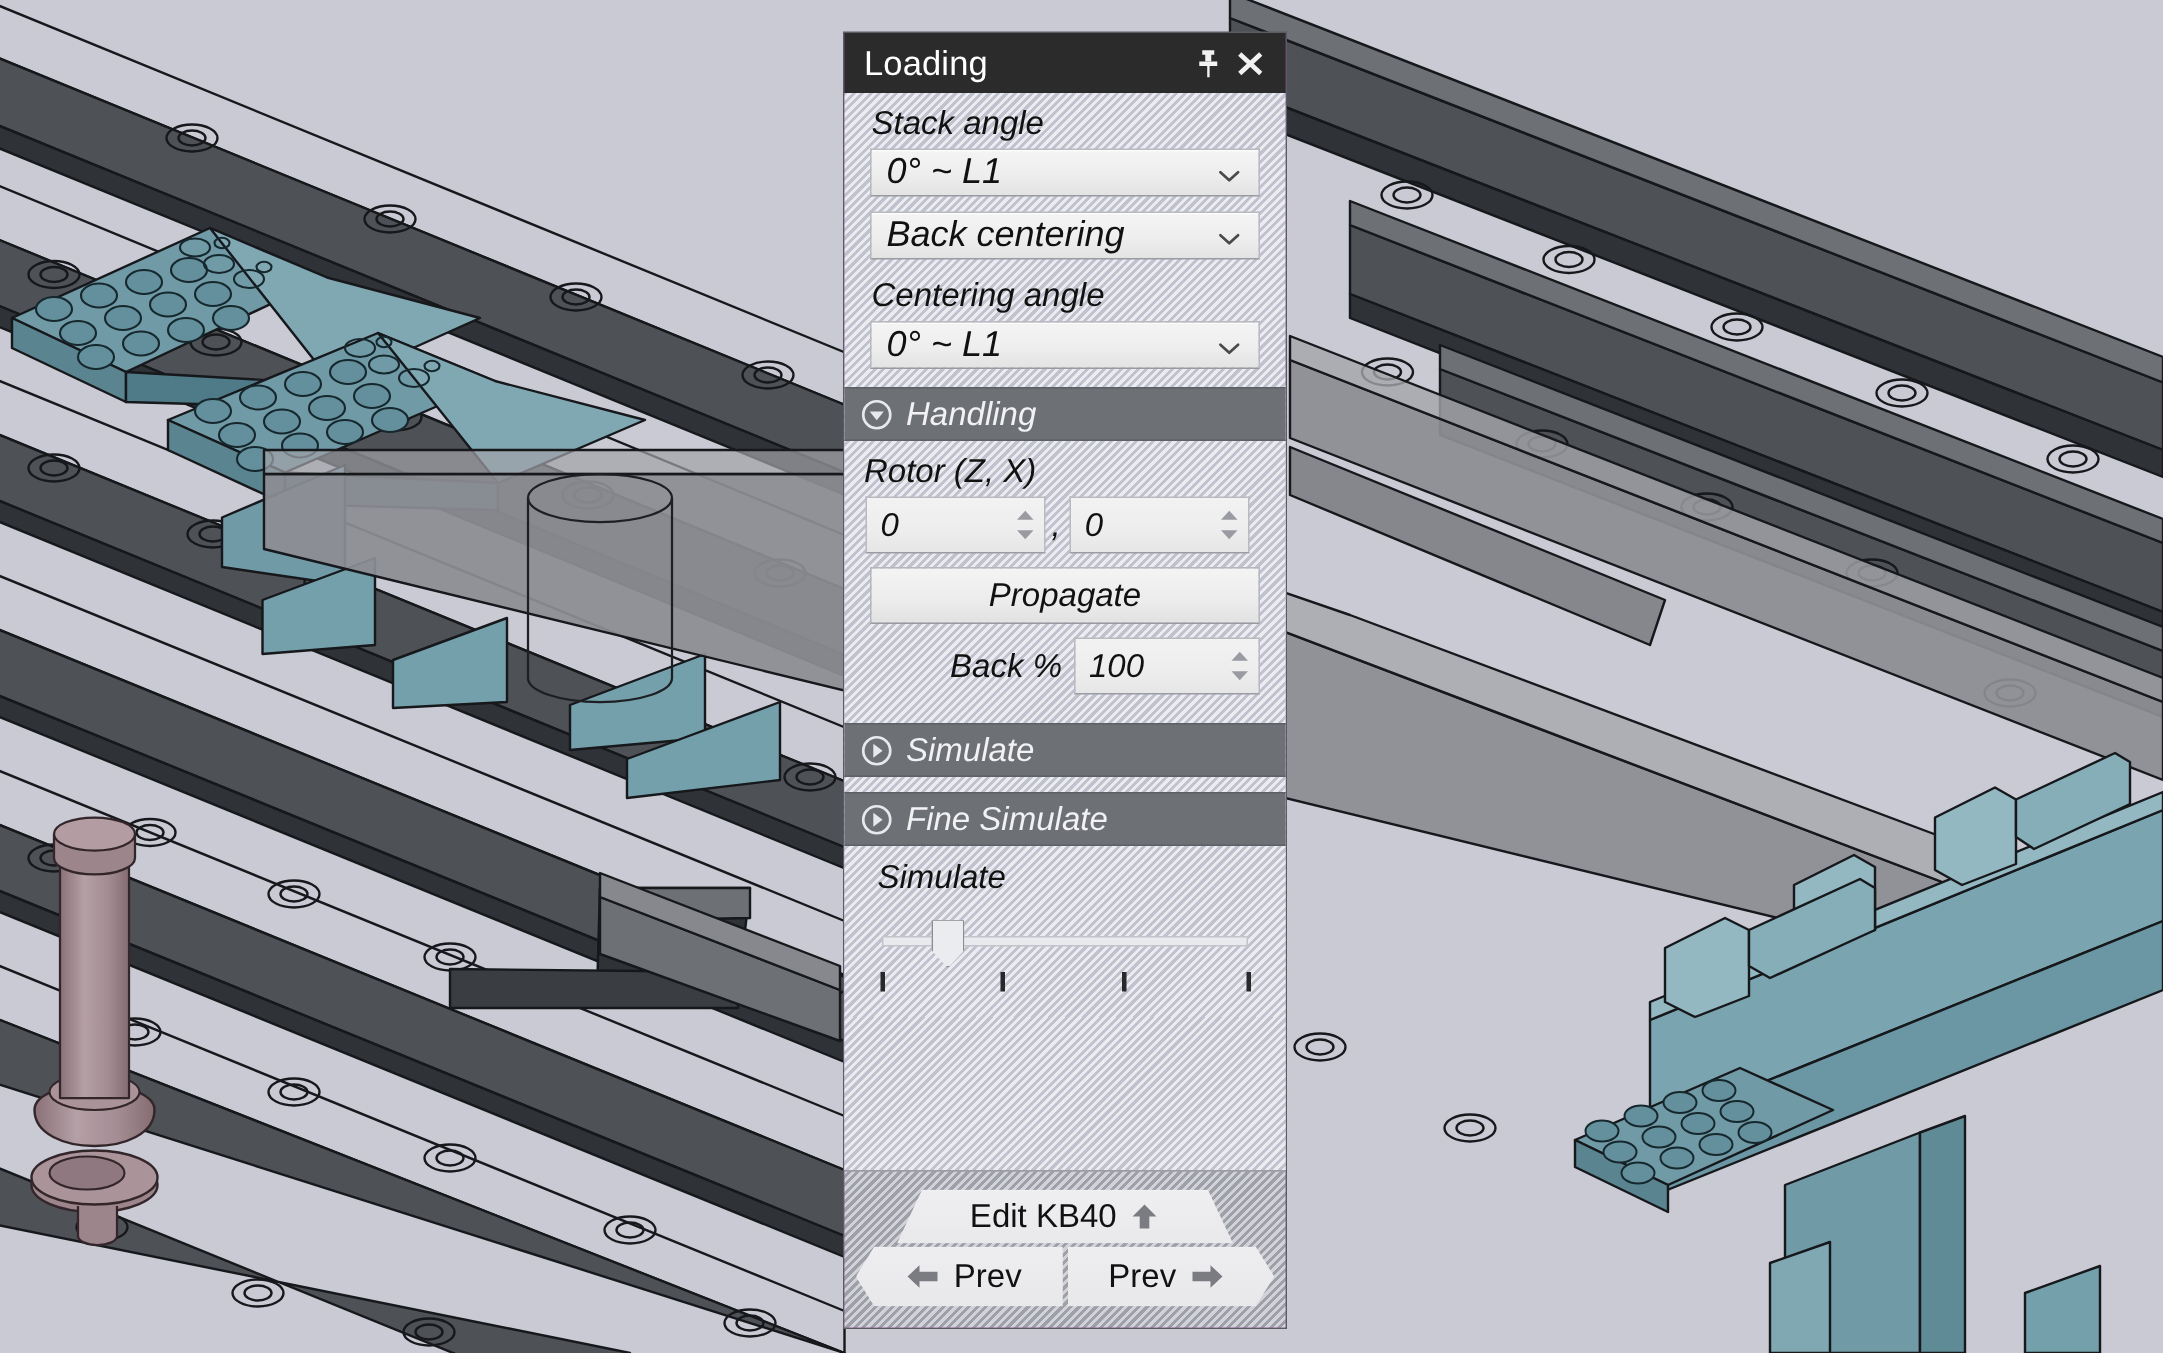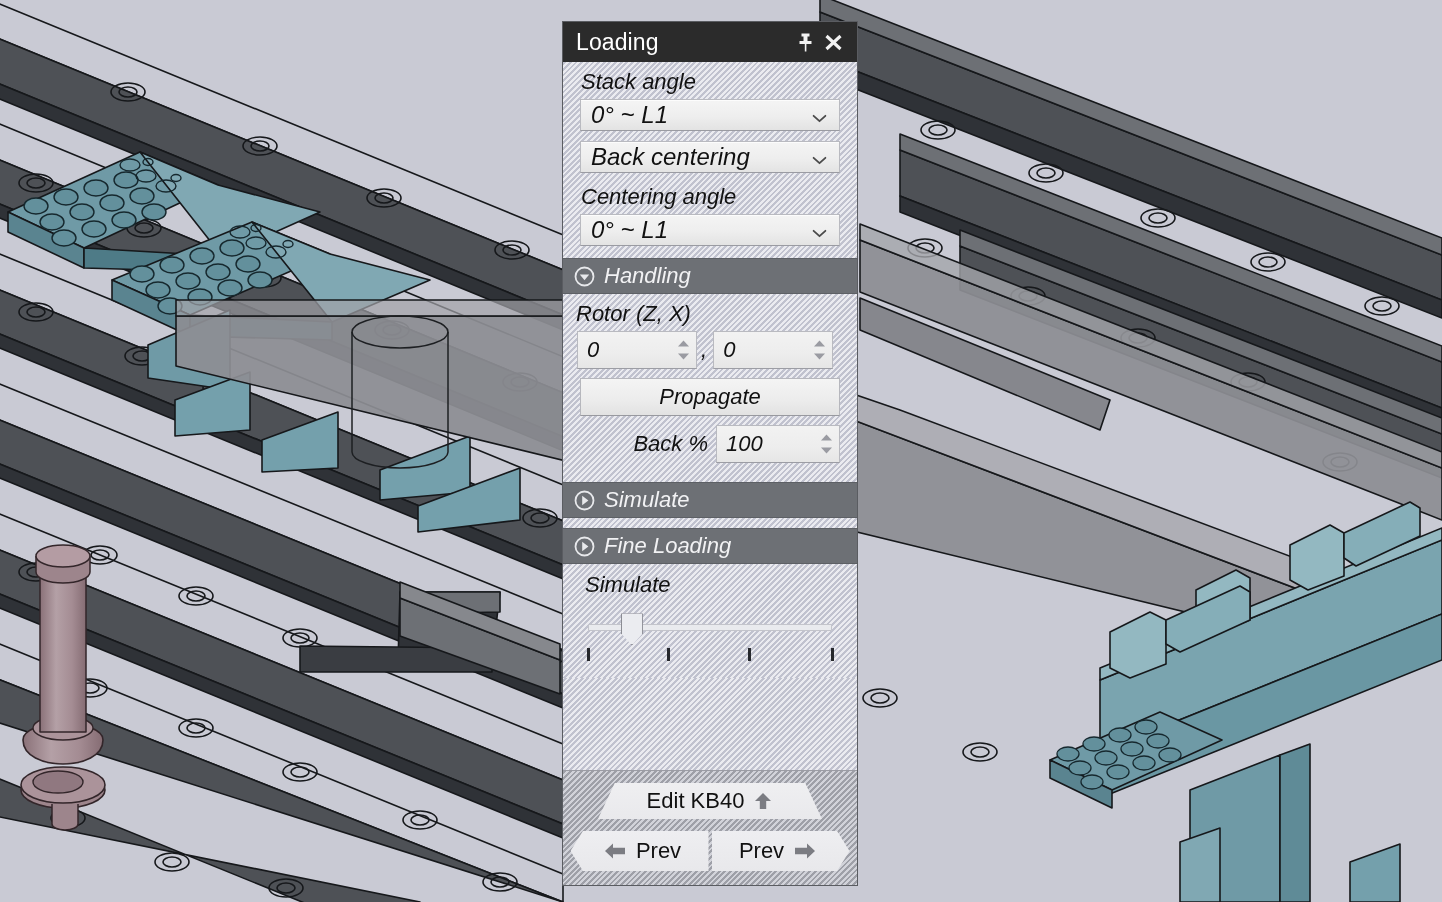--- a/index.html
+++ b/index.html
@@ -163,21 +163,21 @@
   .edit-row { display:flex; justify-content:center; }
   .edit-btn {
     width: 224px; height: 36px;
     background: linear-gradient(180deg,#efeff1 0%,#e9e9ec 100%);
     border: none;
     clip-path: polygon(7.5% 0, 92.5% 0, 100% 100%, 0 100%);
     display:flex; align-items:center; justify-content:center; gap: 9px;
     font-size: 22px; color:#111; cursor: pointer;
     position: relative;
   }
-  .prev-row { display:flex; justify-content:center; margin-top: 12px; }
+  .prev-row { display:flex; justify-content:center; margin-top: 2px; }
   .prev-btn {
     width: 138px; height: 40px;
     background: linear-gradient(180deg,#eeeef1 0%,#e8e8eb 100%);
     display:flex; align-items:center; justify-content:center; gap: 10px;
     font-size: 22px; color:#111; cursor:pointer;
     border: none;
   }
   .prev-left  { clip-path: polygon(9% 0, 100% 0, 100% 100%, 9% 100%, 0 50%); padding-left: 6px;}
   .prev-right { clip-path: polygon(0 0, 91% 0, 100% 50%, 91% 100%, 0 100%); padding-right: 6px;}
   .prev-div { width: 3px; }
@@ -636,21 +636,21 @@
       </div>
       <div class="sec-gap hatch"></div>
 
       <div class="sec-head">
         <span class="sec-ico">
           <svg width="21" height="21" viewBox="0 0 21 21">
             <circle cx="10.5" cy="10.5" r="9" fill="none" stroke="#e8e9ec" stroke-width="1.8"></circle>
             <polygon points="8.2,5.8 8.2,15.2 14.4,10.5" fill="#e8e9ec"></polygon>
           </svg>
         </span>
-        <span>Fine Loading</span>
+        <span>Fine Simulate</span>
       </div>
 
       <div class="slider-area hatch">
         <div class="sim-lbl">Simulate</div>
         <div class="slider-wrap">
           <div class="track"></div>
           <div class="thumb" id="sim-thumb" style="left: calc(18% - 11px);"></div>
           <div class="ticks" id="sim-ticks">
               <div class="tick" style="left: calc(0% - 1.5px);"></div>
               <div class="tick" style="left: calc(33% - 1.5px);"></div>

